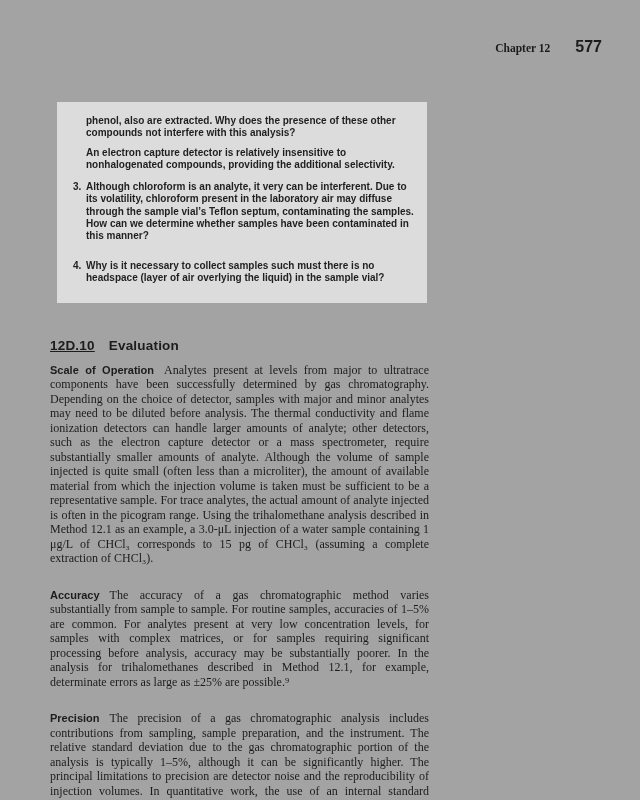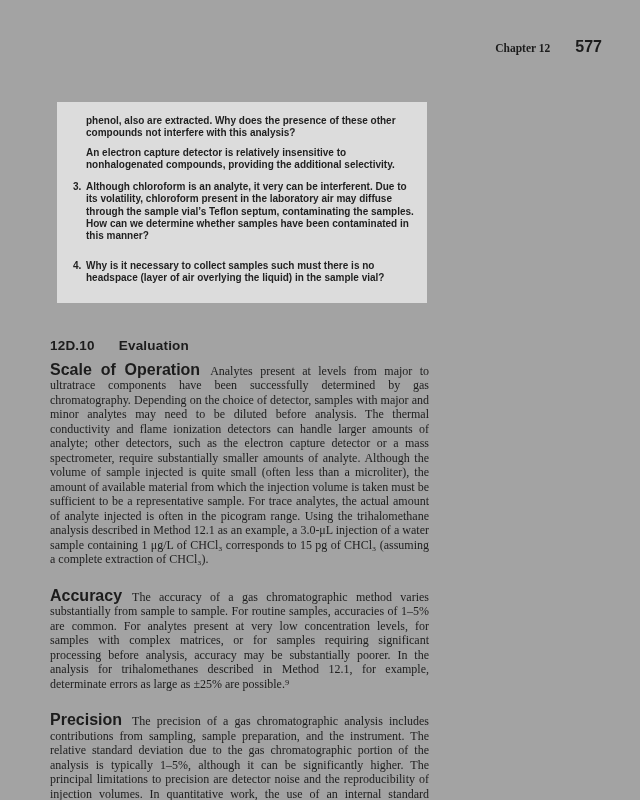--- a/index.html
+++ b/index.html
@@ -74,27 +74,27 @@
     color: #1c1c1c;
   }
   .section-heading {
     margin: 0 0 9px 0;
     font-family: "Liberation Sans", "DejaVu Sans", sans-serif;
     font-weight: bold;
     font-size: 13.5px;
     text-align: left;
     letter-spacing: 0.2px;
   }
-  .section-number { margin-right: 24px; }
+  .section-number { margin-right: 14px; text-decoration: underline; }
   .body-para { margin: 0 0 22px 0; }
   .body-para:last-child { margin-bottom: 0; }
   .para-label {
     font-family: "Liberation Sans", "DejaVu Sans", sans-serif;
     font-weight: bold;
-    font-size: 16px;
+    font-size: 11px;
     margin-right: 10px;
   }
 </style>
 </head>
 <body>
 
 <div class="page">
 
   <header class="page-header">
     <span class="chapter-label">Chapter 12</span>

